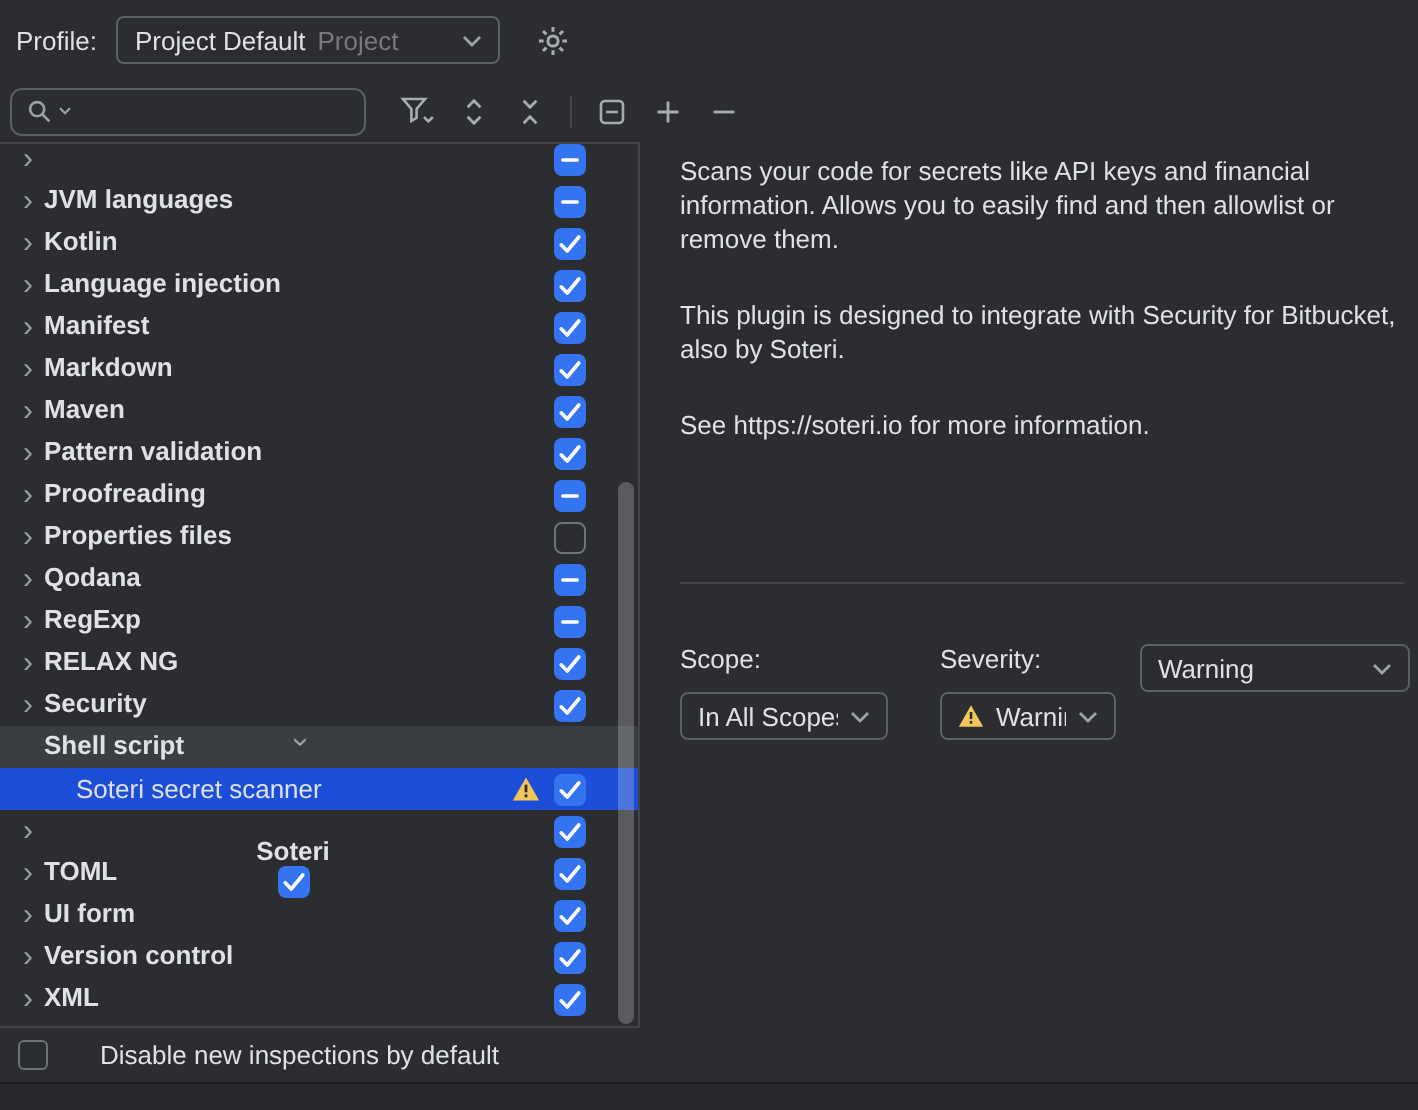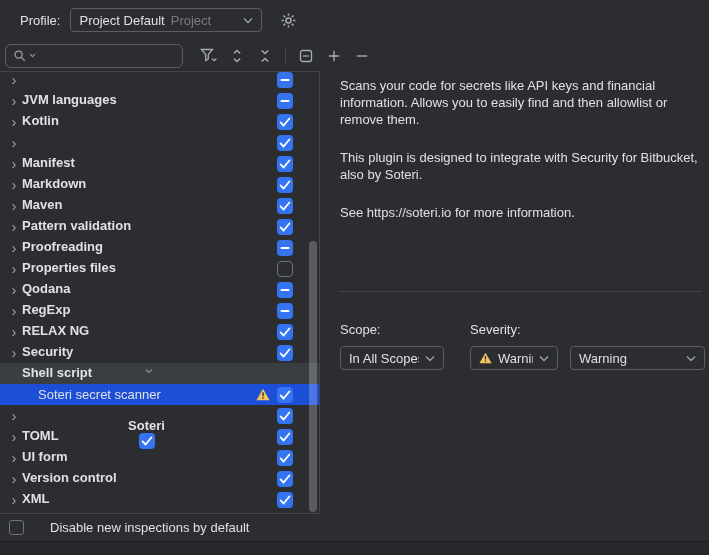--- a/index.html
+++ b/index.html
@@ -6,21 +6,21 @@
   html,body { width:709px; height:555px; overflow:hidden; }
   body {
     font-family:"Liberation Sans", sans-serif;
     font-size:13px;
     color:#dfe1e5;
     background:#2b2d30;
   }
   .app { width:709px; height:555px; display:flex; flex-direction:column; position:relative; }
 
   
-  .profile-row { height:40px; display:flex; align-items:center; padding:0 20px; flex:none; }
+  .profile-row { height:40px; display:flex; align-items:center; padding:0 8px; flex:none; }
   .profile-label { margin-right:10px; }
   .combo {
     height:24px; display:flex; align-items:center; gap:6px;
     border:1px solid #5a5d63; border-radius:4px; background:#2b2d30;
     padding:0 8px; cursor:default;
   }
   .profile-combo { width:192px; }
   .combo .muted { color:#787a80; }
   .combo .chev { margin-left:auto; flex:none; display:flex; }
   .gear-btn { margin-left:14px; width:24px; height:24px; display:flex; align-items:center; justify-content:center; border-radius:4px; }
@@ -62,21 +62,21 @@
   .scrollbar-thumb {
     position:absolute; right:2px; top:169px; width:8px; height:271px;
     background:rgba(255,255,255,0.22); border-radius:4px;
   }
 
   
   .detail { flex:1; padding:6px 7px 0 20px; min-width:0; }
   .detail p { width:364px; line-height:17px; margin-bottom:21px; }
   .detail hr { border:none; border-top:1px solid #43454a; margin-top:70px; }
   .opts { display:flex; margin-top:30px; }
-  .opt { display:flex; flex-direction:column; gap:9px;justify-content:flex-end; }
+  .opt { display:flex; flex-direction:column; gap:9px; }
   .opt + .opt.sev { margin-left:26px; }
   .opt + .opt.hl { margin-left:12px; }
   .opt-combo.scope { width:104px; }
   .opt-combo.sev { width:88px; }
   .opt-combo.hl  { width:135px; }
   .opt-combo span.val { white-space:nowrap; overflow:hidden; }
 
   
   .footer { height:27px; display:flex; align-items:center; gap:26px; padding:0 9px; flex:none; }
   .footer .cb { width:15px; height:15px; border-radius:3px; }
@@ -170,20 +170,21 @@
             <span class="row-label parent">Kotlin</span>
             <span class="spacer"></span>
             <span class="cb indeterminate">
               <svg width="16" height="16" viewBox="0 0 16 16">
                 <rect x="3.5" y="7.1" width="9" height="1.8" rx="0.9" fill="#fff"></rect>
               </svg>
             </span>
           </div>
           <div class="row">
             <span class="chevron">›</span>
+            <span class="row-label parent">Language injection</span>
             <span class="spacer"></span>
             <span class="cb checked">
               <svg width="16" height="16" viewBox="0 0 16 16" fill="none">
                 <path d="M3.6 8.4l3 3.1 5.8-7" stroke="#fff" stroke-width="1.8" stroke-linecap="round" stroke-linejoin="round"></path>
               </svg>
             </span>
           </div>
           <div class="row">
             <span class="chevron">›</span>
             <span class="row-label parent">Manifest</span>

